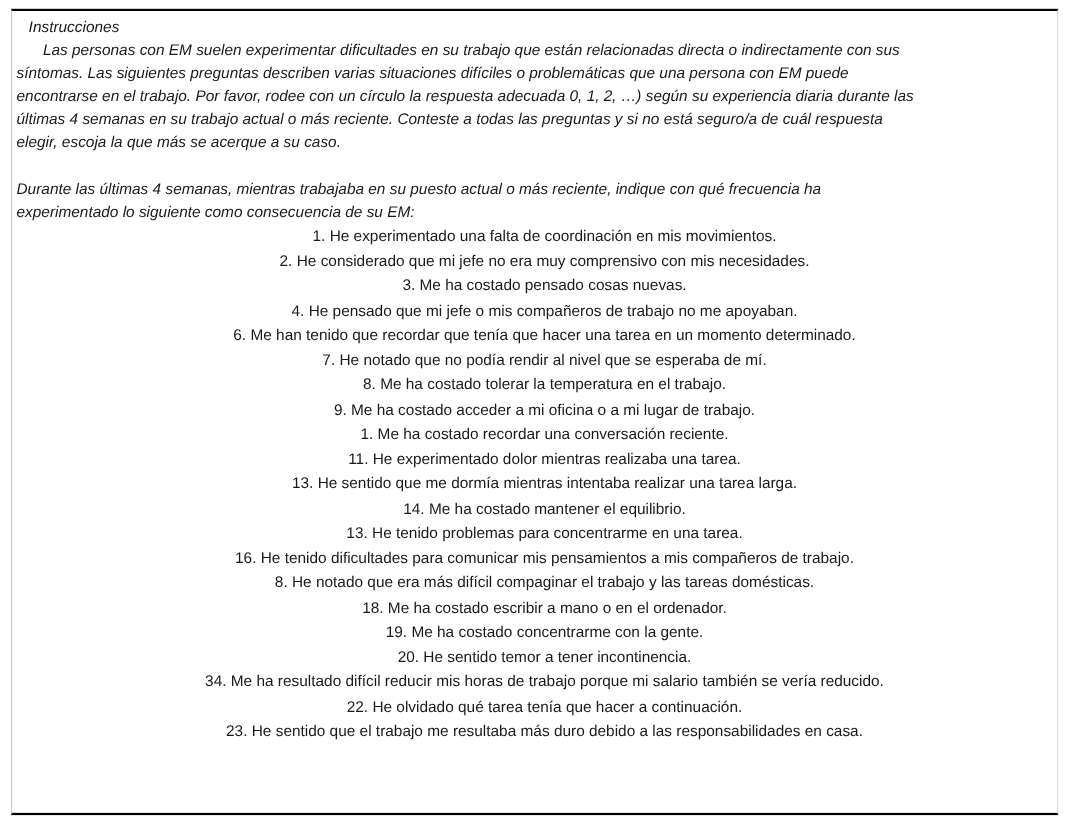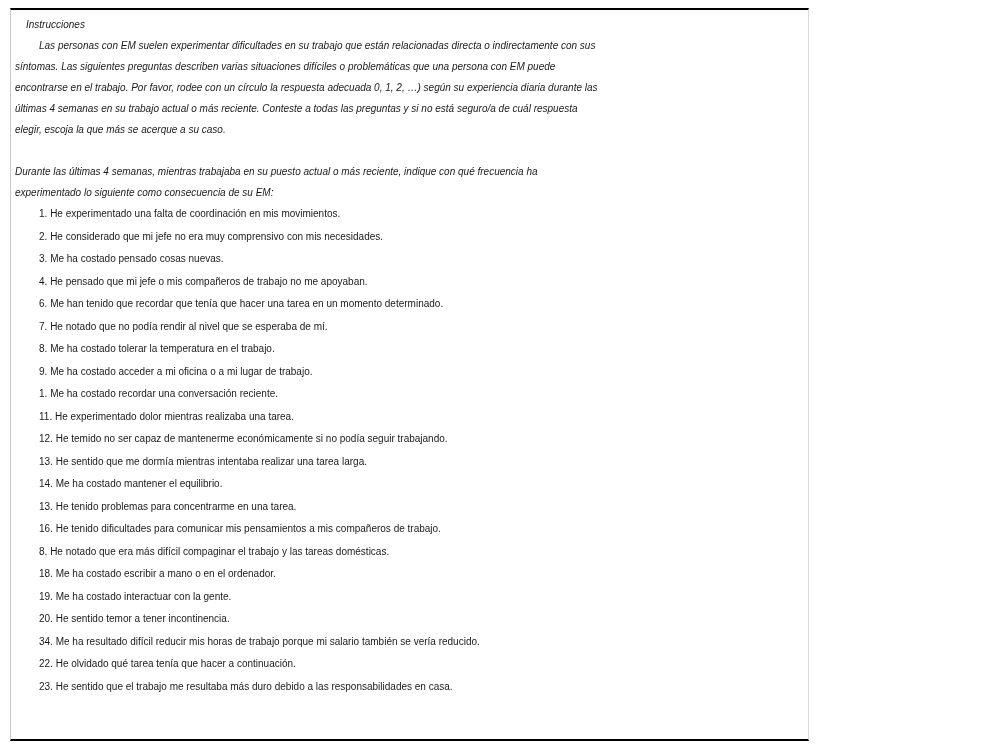--- a/index.html
+++ b/index.html
@@ -12,30 +12,30 @@
     width: 992px;
     height: 755px;
     font-family: "Liberation Sans", sans-serif;
     color: #1a1a1a;
     overflow: hidden;
   }
   .sheet {
     position: absolute;
     left: 10px;
     top: 8px;
-    width: 799px;
+    width: 952px;
     height: 733px;
     box-sizing: border-box;
     border-top: 2px solid #000000;
     border-bottom: 2px solid #000000;
     border-left: 1px solid #c9c9c9;
     border-right: 1px solid #d9d9d9;
     background: #ffffff;
     padding: 4px 10px 0 4px;
-    font-size: 10px;
+    font-size: 14px;
   }
   .title {
     font-style: italic;
     line-height: 21px;
     padding-left: 11px;
   }
   .intro {
     margin: 0;
     line-height: 21px;
     white-space: pre-line;
@@ -49,20 +49,21 @@
     white-space: pre-line;
   }
   ol.questions {
     list-style: none;
     margin: 0;
     padding: 0 0 0 24px;
   }
   ol.questions li {
     line-height: 22.5px;
     white-space: nowrap;
+    text-align: center;
   }
 </style>
 </head>
 <body>
 
 <div class="sheet">
   <div class="title">Instrucciones</div>
 
   <p class="intro">Las personas con EM suelen experimentar dificultades en su trabajo que están relacionadas directa o indirectamente con sus
 síntomas. Las siguientes preguntas describen varias situaciones difíciles o problemáticas que una persona con EM puede
@@ -77,26 +78,25 @@
       <li><span>1. </span><span>He experimentado una falta de coordinación en mis movimientos.</span></li>
       <li><span>2. </span><span>He considerado que mi jefe no era muy comprensivo con mis necesidades.</span></li>
       <li><span>3. </span><span>Me ha costado pensado cosas nuevas.</span></li>
       <li><span>4. </span><span>He pensado que mi jefe o mis compañeros de trabajo no me apoyaban.</span></li>
       <li><span>6. </span><span>Me han tenido que recordar que tenía que hacer una tarea en un momento determinado.</span></li>
       <li><span>7. </span><span>He notado que no podía rendir al nivel que se esperaba de mí.</span></li>
       <li><span>8. </span><span>Me ha costado tolerar la temperatura en el trabajo.</span></li>
       <li><span>9. </span><span>Me ha costado acceder a mi oficina o a mi lugar de trabajo.</span></li>
       <li><span>1. </span><span>Me ha costado recordar una conversación reciente.</span></li>
       <li><span>11. </span><span>He experimentado dolor mientras realizaba una tarea.</span></li>
-      <li><span>12. </span><span>He temido no ser capaz de mantenerme económicamente si no podía seguir trabajando.</span></li>
       <li><span>13. </span><span>He sentido que me dormía mientras intentaba realizar una tarea larga.</span></li>
       <li><span>14. </span><span>Me ha costado mantener el equilibrio.</span></li>
       <li><span>13. </span><span>He tenido problemas para concentrarme en una tarea.</span></li>
       <li><span>16. </span><span>He tenido dificultades para comunicar mis pensamientos a mis compañeros de trabajo.</span></li>
       <li><span>8. </span><span>He notado que era más difícil compaginar el trabajo y las tareas domésticas.</span></li>
       <li><span>18. </span><span>Me ha costado escribir a mano o en el ordenador.</span></li>
-      <li><span>19. </span><span>Me ha costado interactuar con la gente.</span></li>
+      <li><span>19. </span><span>Me ha costado concentrarme con la gente.</span></li>
       <li><span>20. </span><span>He sentido temor a tener incontinencia.</span></li>
       <li><span>34. </span><span>Me ha resultado difícil reducir mis horas de trabajo porque mi salario también se vería reducido.</span></li>
       <li><span>22. </span><span>He olvidado qué tarea tenía que hacer a continuación.</span></li>
       <li><span>23. </span><span>He sentido que el trabajo me resultaba más duro debido a las responsabilidades en casa.</span></li>
     </ol>
 </div>
 
 </body></html>

